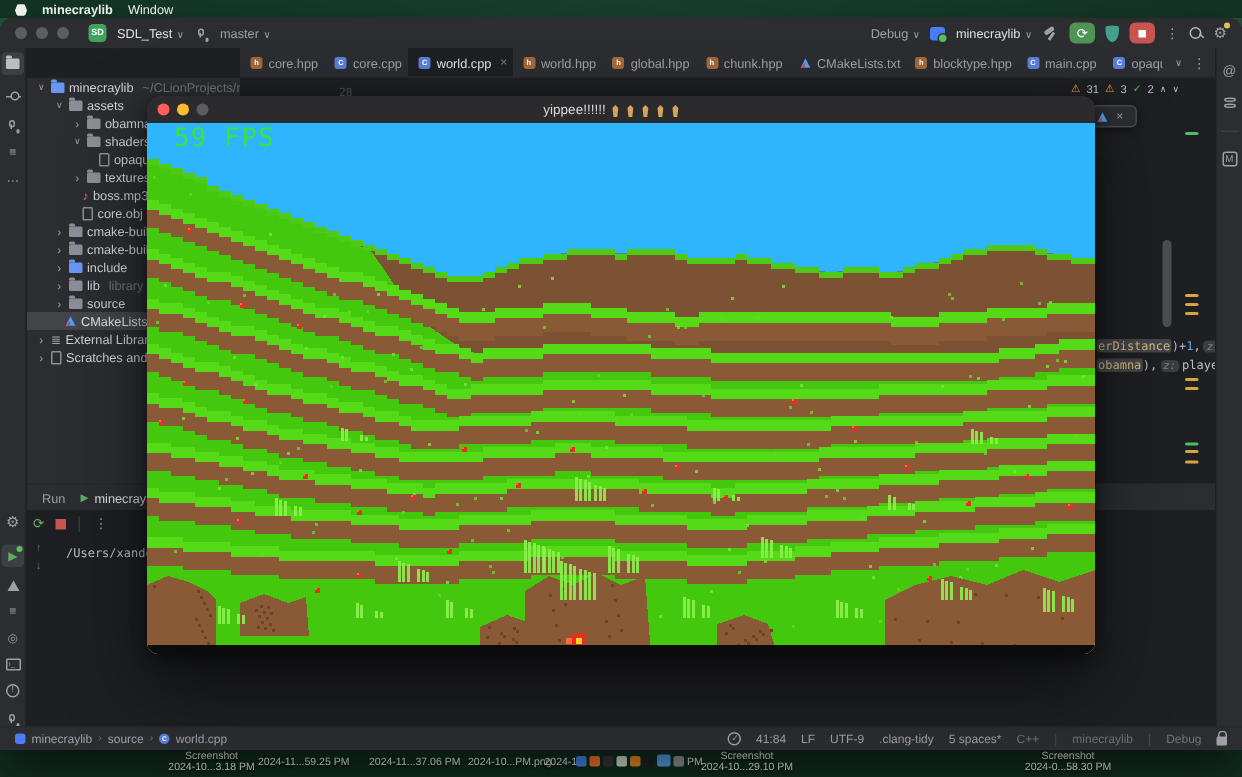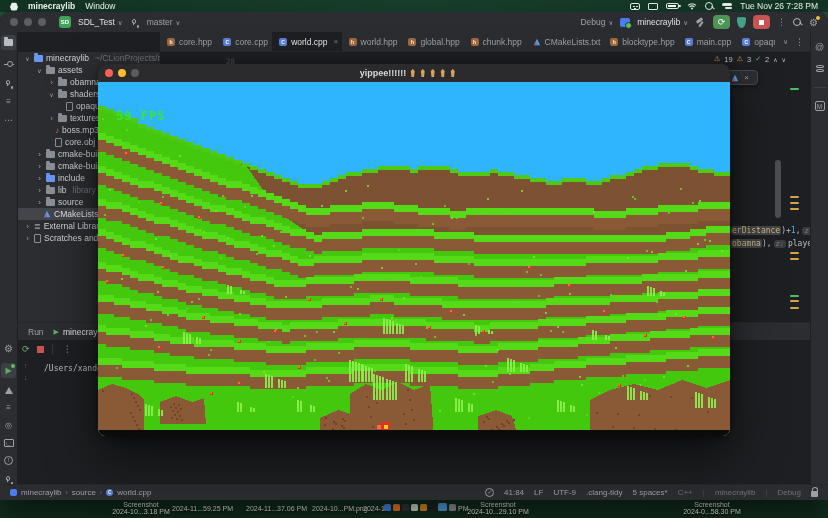--- a/index.html
+++ b/index.html
@@ -130,24 +130,24 @@
 .lock{width:7px;height:6px;background:#9da0a8;border-radius:1px;position:relative;margin-top:3px}
 .lock::before{content:"";position:absolute;left:1px;top:-4px;width:4px;height:4px;border:1px solid #9da0a8;border-bottom:none;border-radius:3px 3px 0 0}
 .mini-proj{width:7px;height:7px;border-radius:2px;background:#4a7cf5}
 .mini-cpp{width:7px;height:7px;border-radius:50%;background:#5b7fd7;color:#fff;font-size:4.5px;text-align:center;line-height:7px;font-weight:bold}
 .crumb-sep{color:#6f7278;font-size:7px}
 
 .game{position:absolute;left:98px;top:64px;width:632px;height:372px;border-radius:8px;box-shadow:0 22px 50px rgba(0,0,0,.55),0 3px 10px rgba(0,0,0,.45);z-index:50;overflow:hidden;background:#0b0b0b}
 .game-title{height:18px;background:#2b2b2d;display:flex;align-items:center;padding:0 7px;position:relative}
 .gt-traffic{display:flex;gap:5px}
 .gt-traffic i{width:8px;height:8px;border-radius:50%}
-.gt-center{position:absolute;left:0;right:12px;display:flex;align-items:center;justify-content:center;gap:3px;font-size:9px;font-weight:bold;color:#d8d8d8}
+.gt-center{position:absolute;left:0;right:12px;display:flex;align-items:flex-end;justify-content:center;gap:3px;font-size:9px;font-weight:normal;color:#d8d8d8}
 .pray{width:7px;height:8px;background:#d7a15e;clip-path:polygon(50% 0,78% 25%,68% 100%,32% 100%,22% 25%)}
 .viewport{position:relative;width:632px;height:354px;background:#2eb5fb}
-.fps{position:absolute;left:18px;top:27px;font-family:"DejaVu Sans Mono",monospace;font-weight:bold;font-size:12px;letter-spacing:1px;z-index:3}
+.fps{position:absolute;left:18px;top:0;font-family:"DejaVu Sans Mono",monospace;font-weight:normal;font-size:17px;letter-spacing:1px;z-index:3}
 
 .dfile{position:absolute;color:#eef3ee;font-size:7px;text-align:center;text-shadow:0 1px 2px rgba(0,0,0,.85);white-space:nowrap;z-index:2}
 .dicons{position:absolute;display:flex;gap:2px;align-items:flex-end;z-index:2}
 .dicons i{width:7px;height:7px;border-radius:1.5px;display:block}
 </style>
 </head>
 <body>
 
 <div class="screen">
 
@@ -176,36 +176,20 @@
     <i style="background:#f0921e"></i>
     <i style="background:#232327"></i>
     <i style="background:#58a7f0;width:9px;height:8px"></i>
     <i style="background:#9a9aa0"></i>
   </div>
 
   <div class="menubar">
     <span class="apple"></span>
     <span class="app">minecraylib</span>
     <span>Window</span>
-    <div class="mb-right">
-      <span class="kbd-ic"></span>
-      <span class="disp-ic"></span>
-      <span class="batt"></span>
-      <svg width="10" height="8">
-          <path d="M1 3.4a6 6 0 0 1 8 0" stroke="#dfe7e0" fill="none" stroke-width="1.1"></path>
-          <path d="M2.6 5a3.4 3.4 0 0 1 4.8 0" stroke="#dfe7e0" fill="none" stroke-width="1.1"></path>
-          <circle cx="5" cy="6.6" r="1" fill="#dfe7e0"></circle>
-        </svg>
-      <span class="mag"></span>
-      <span class="cc-ic">
-          <i></i>
-          <i></i>
-        </span>
-      <span>Tue Nov 26 7:28 PM</span>
-    </div>
   </div>
 
   <div class="ide">
 
     <div class="ide-toolbar">
       <span class="traffic">
           <i></i>
           <i></i>
           <i></i>
         </span>
@@ -400,21 +384,21 @@
           <i style="top:206px"></i>
           <i class="g" style="top:243px"></i>
           <i style="top:248px"></i>
         <i style="top:255px"></i>
           <i style="top:310px"></i>
           <i style="top:316px"></i>
           <i style="top:322px"></i>
       </div>
       <div class="insp">
         <span class="warn">⚠</span>
-          <span>19</span>
+          <span>31</span>
         <span class="warn">⚠</span>
           <span>3</span>
         <span class="okc">✓</span>
           <span>2</span>
         <span style="font-size:6px">∧</span>
         <span style="font-size:6px">∨</span>
       </div>
       <div class="cmw">
         <span class="tri" style="transform:scale(.8)"></span>
         <span class="x">×</span>

